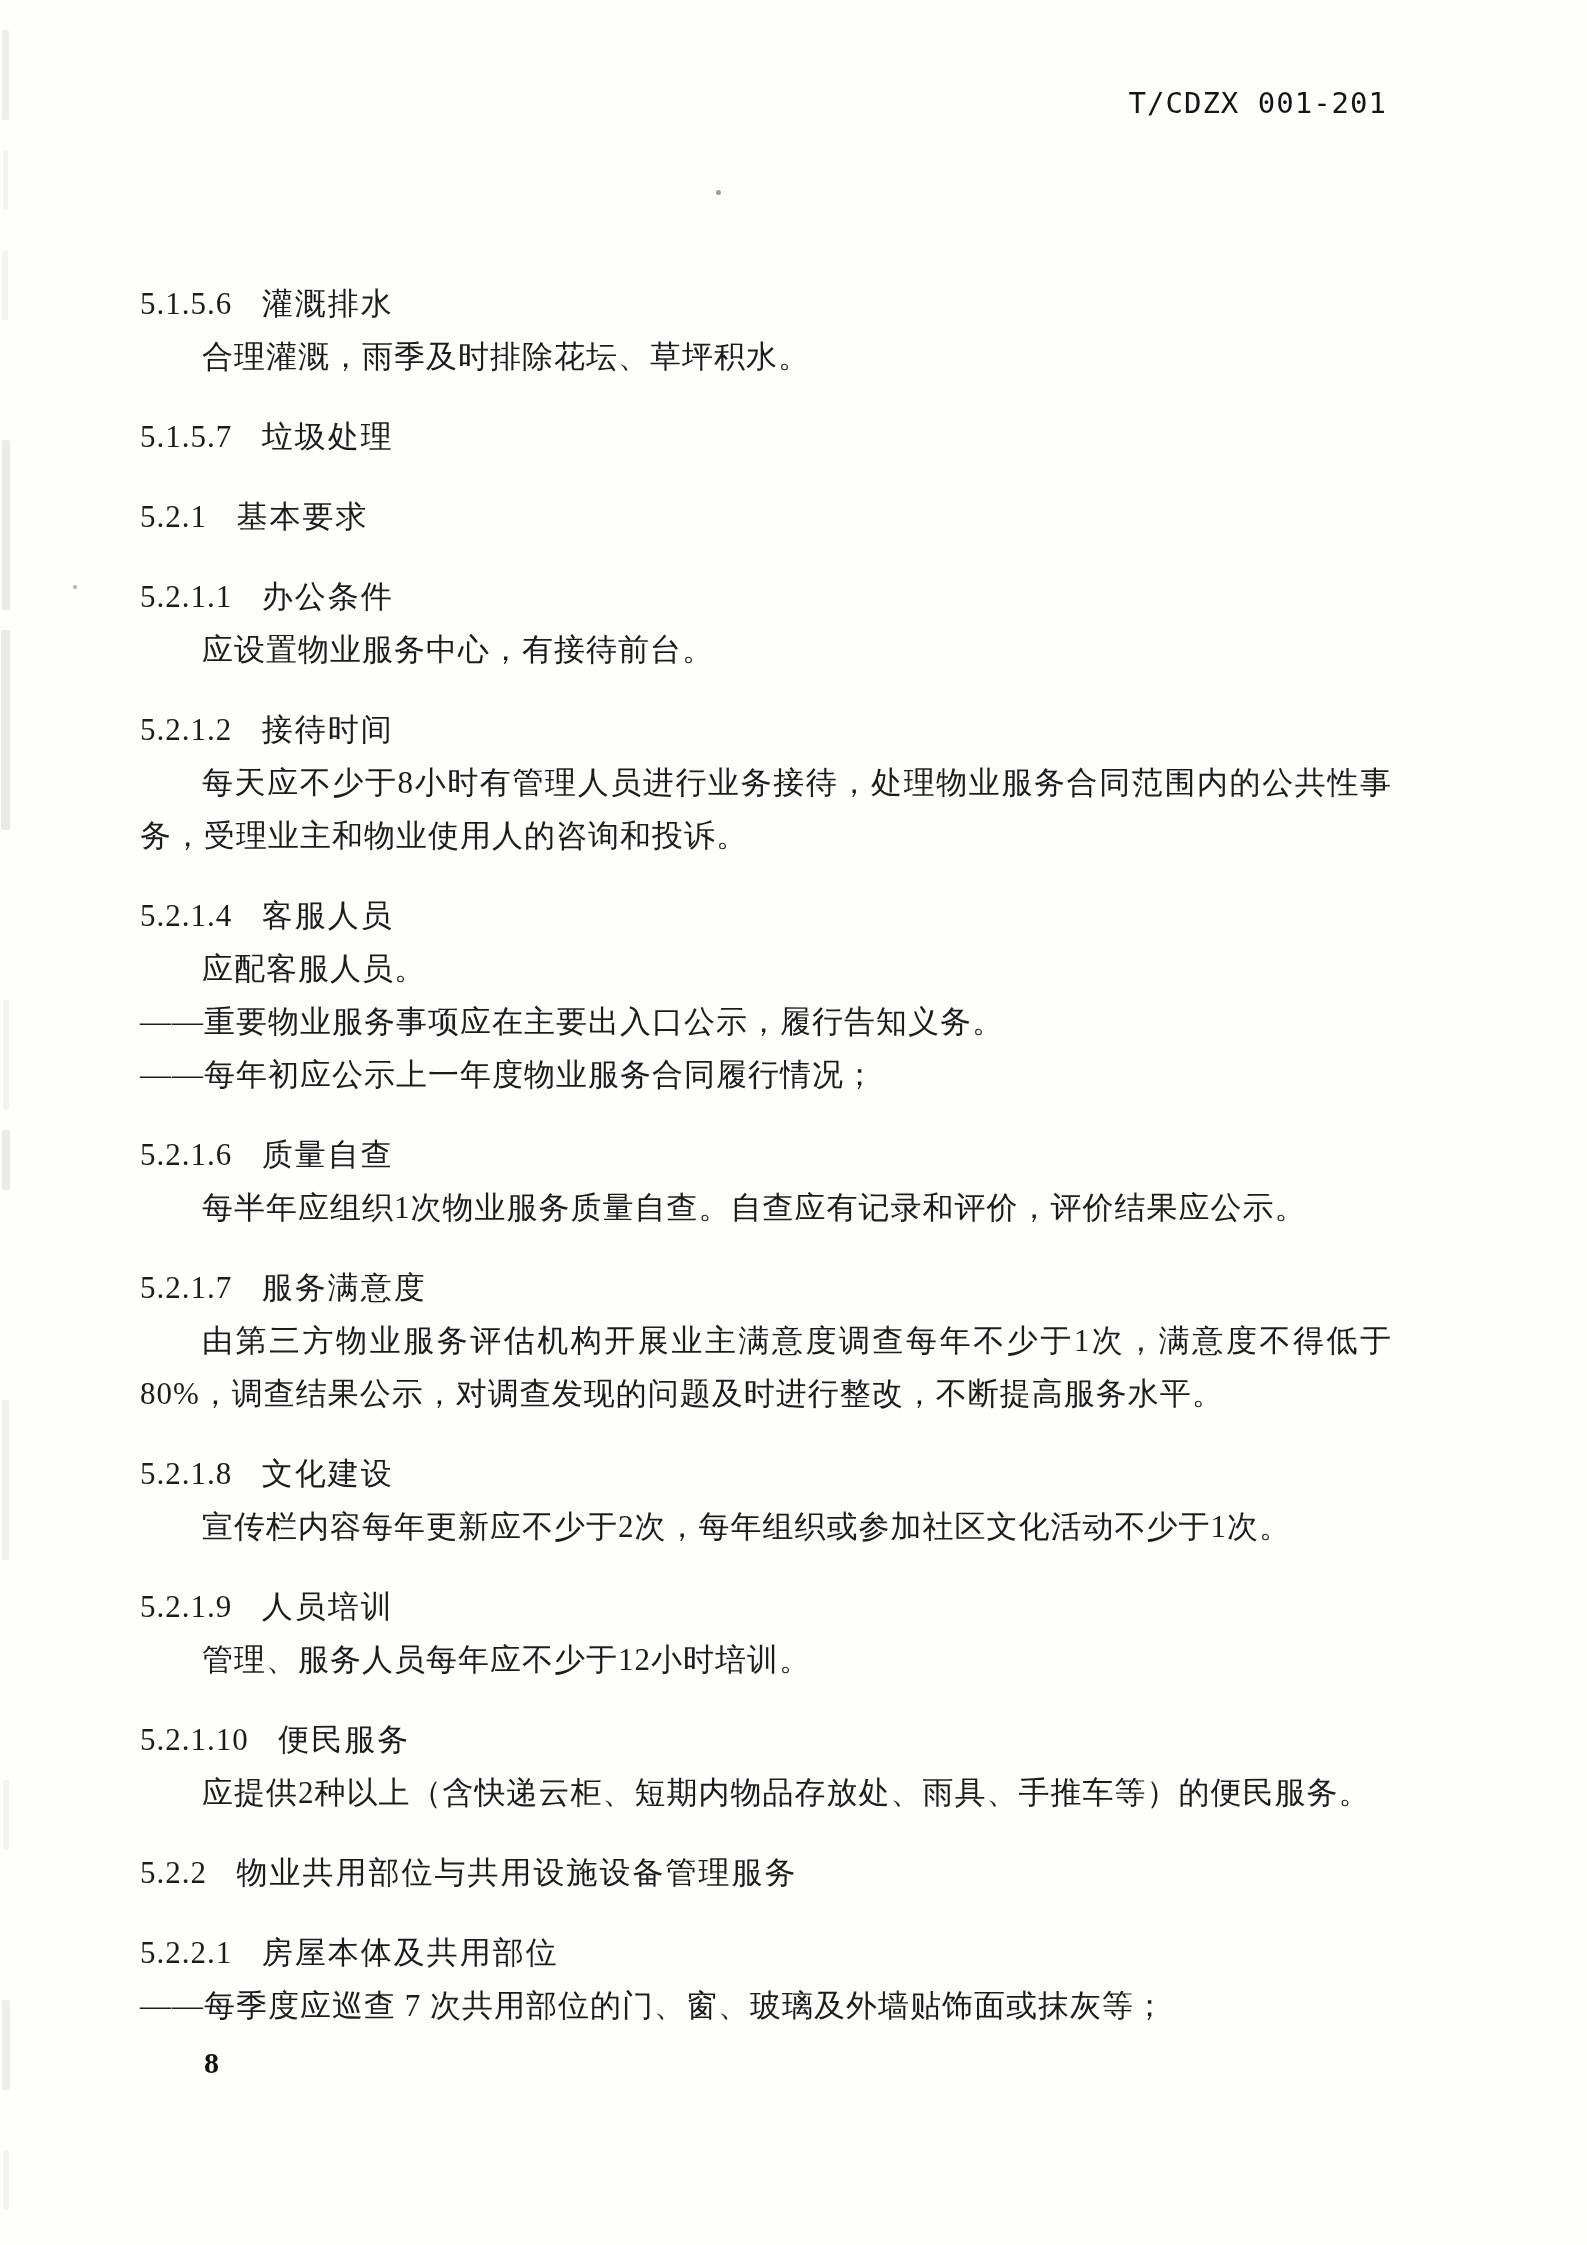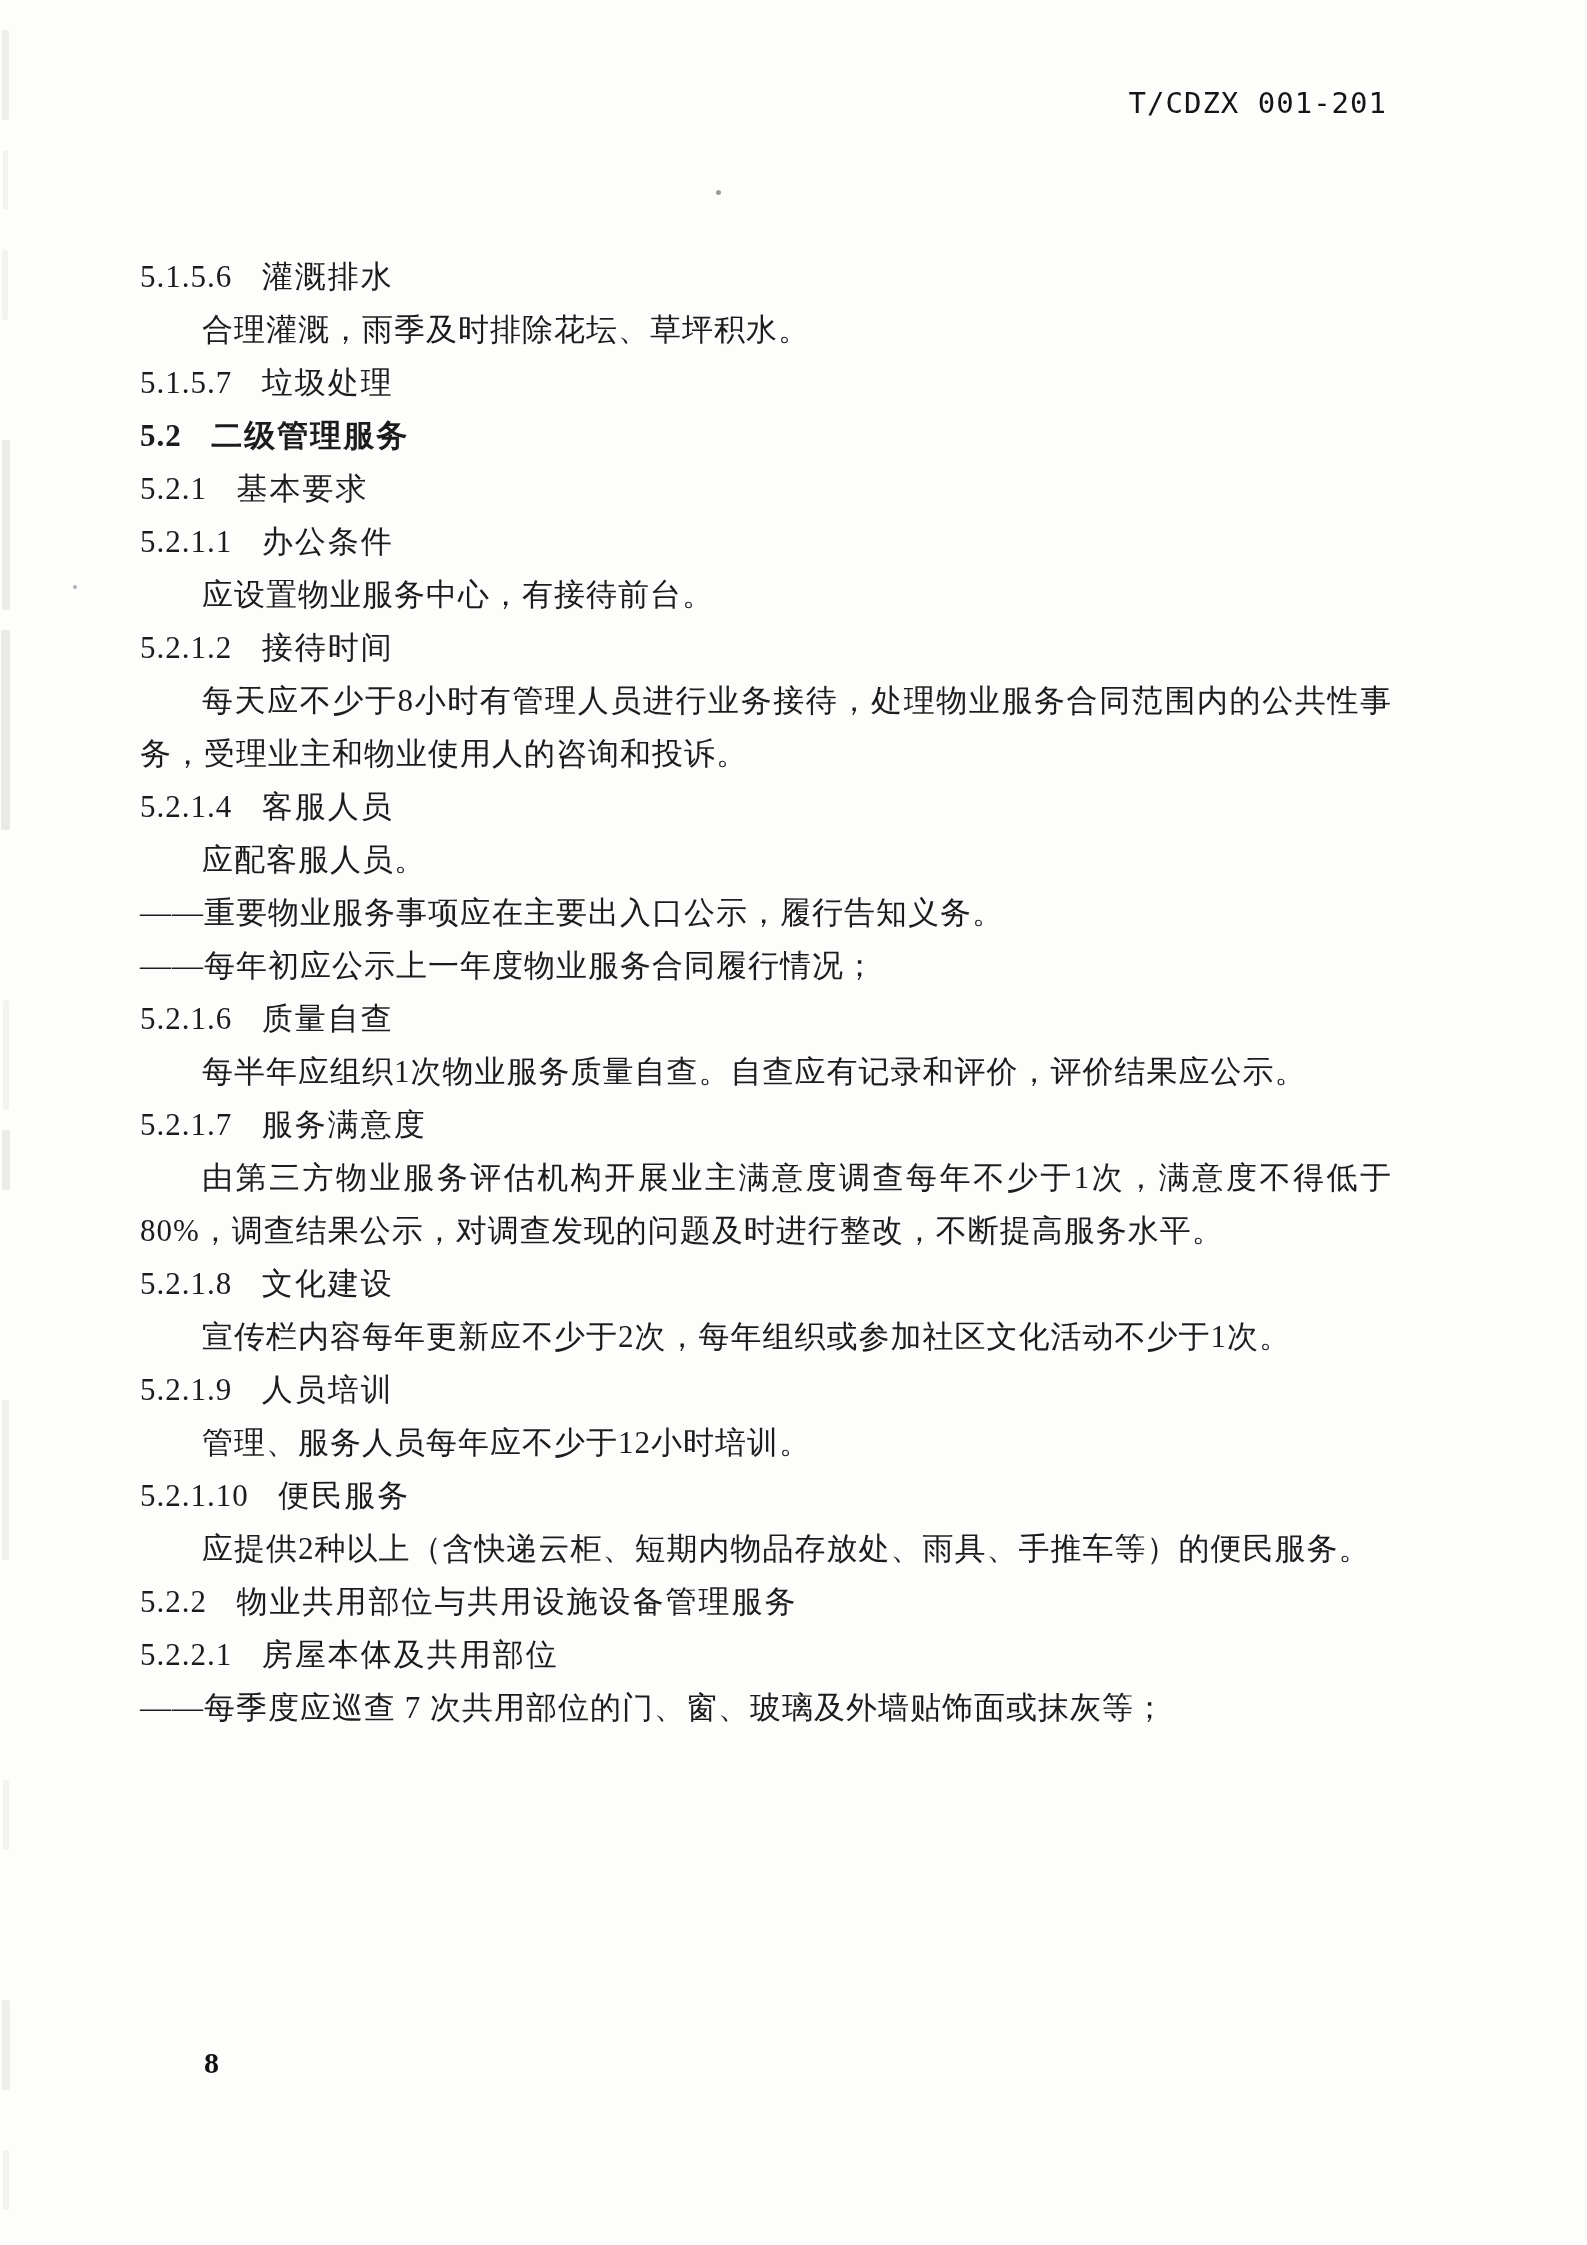--- a/index.html
+++ b/index.html
@@ -34,20 +34,21 @@
     font-size: 31px;
     line-height: 53px;
   }
   .line {
     margin: 0;
     padding: 0;
   }
   .heading {
     font-family: "Liberation Serif", "DejaVu Serif", serif;
     white-space: nowrap;
+    margin-top: 27px;
   }
   .heading .sec-num {
     font-family: "Liberation Serif", "DejaVu Serif", serif;
     margin-right: 0.95em;
     letter-spacing: 1px;
   }
   .heading .sec-title {
     font-family: "DejaVu Sans", "Liberation Sans", sans-serif;
     letter-spacing: 2px;
   }
@@ -115,23 +116,20 @@
 
   <p class="line para">
     <span class="para-text">合理灌溉，雨季及时排除花坛、草坪积水。</span>
   </p>
 
   <div class="line heading">
     <span class="sec-num">5.1.5.7</span><span class="sec-title">垃圾处理</span>
   </div>
 
 
-  <div class="line heading heading-bold">
-    <span class="sec-num">5.2</span><span class="sec-title">二级管理服务</span>
-  </div>
 
   <div class="line heading">
     <span class="sec-num">5.2.1</span><span class="sec-title">基本要求</span>
   </div>
 
   <div class="line heading">
     <span class="sec-num">5.2.1.1</span><span class="sec-title">办公条件</span>
   </div>
 
   <p class="line para">

